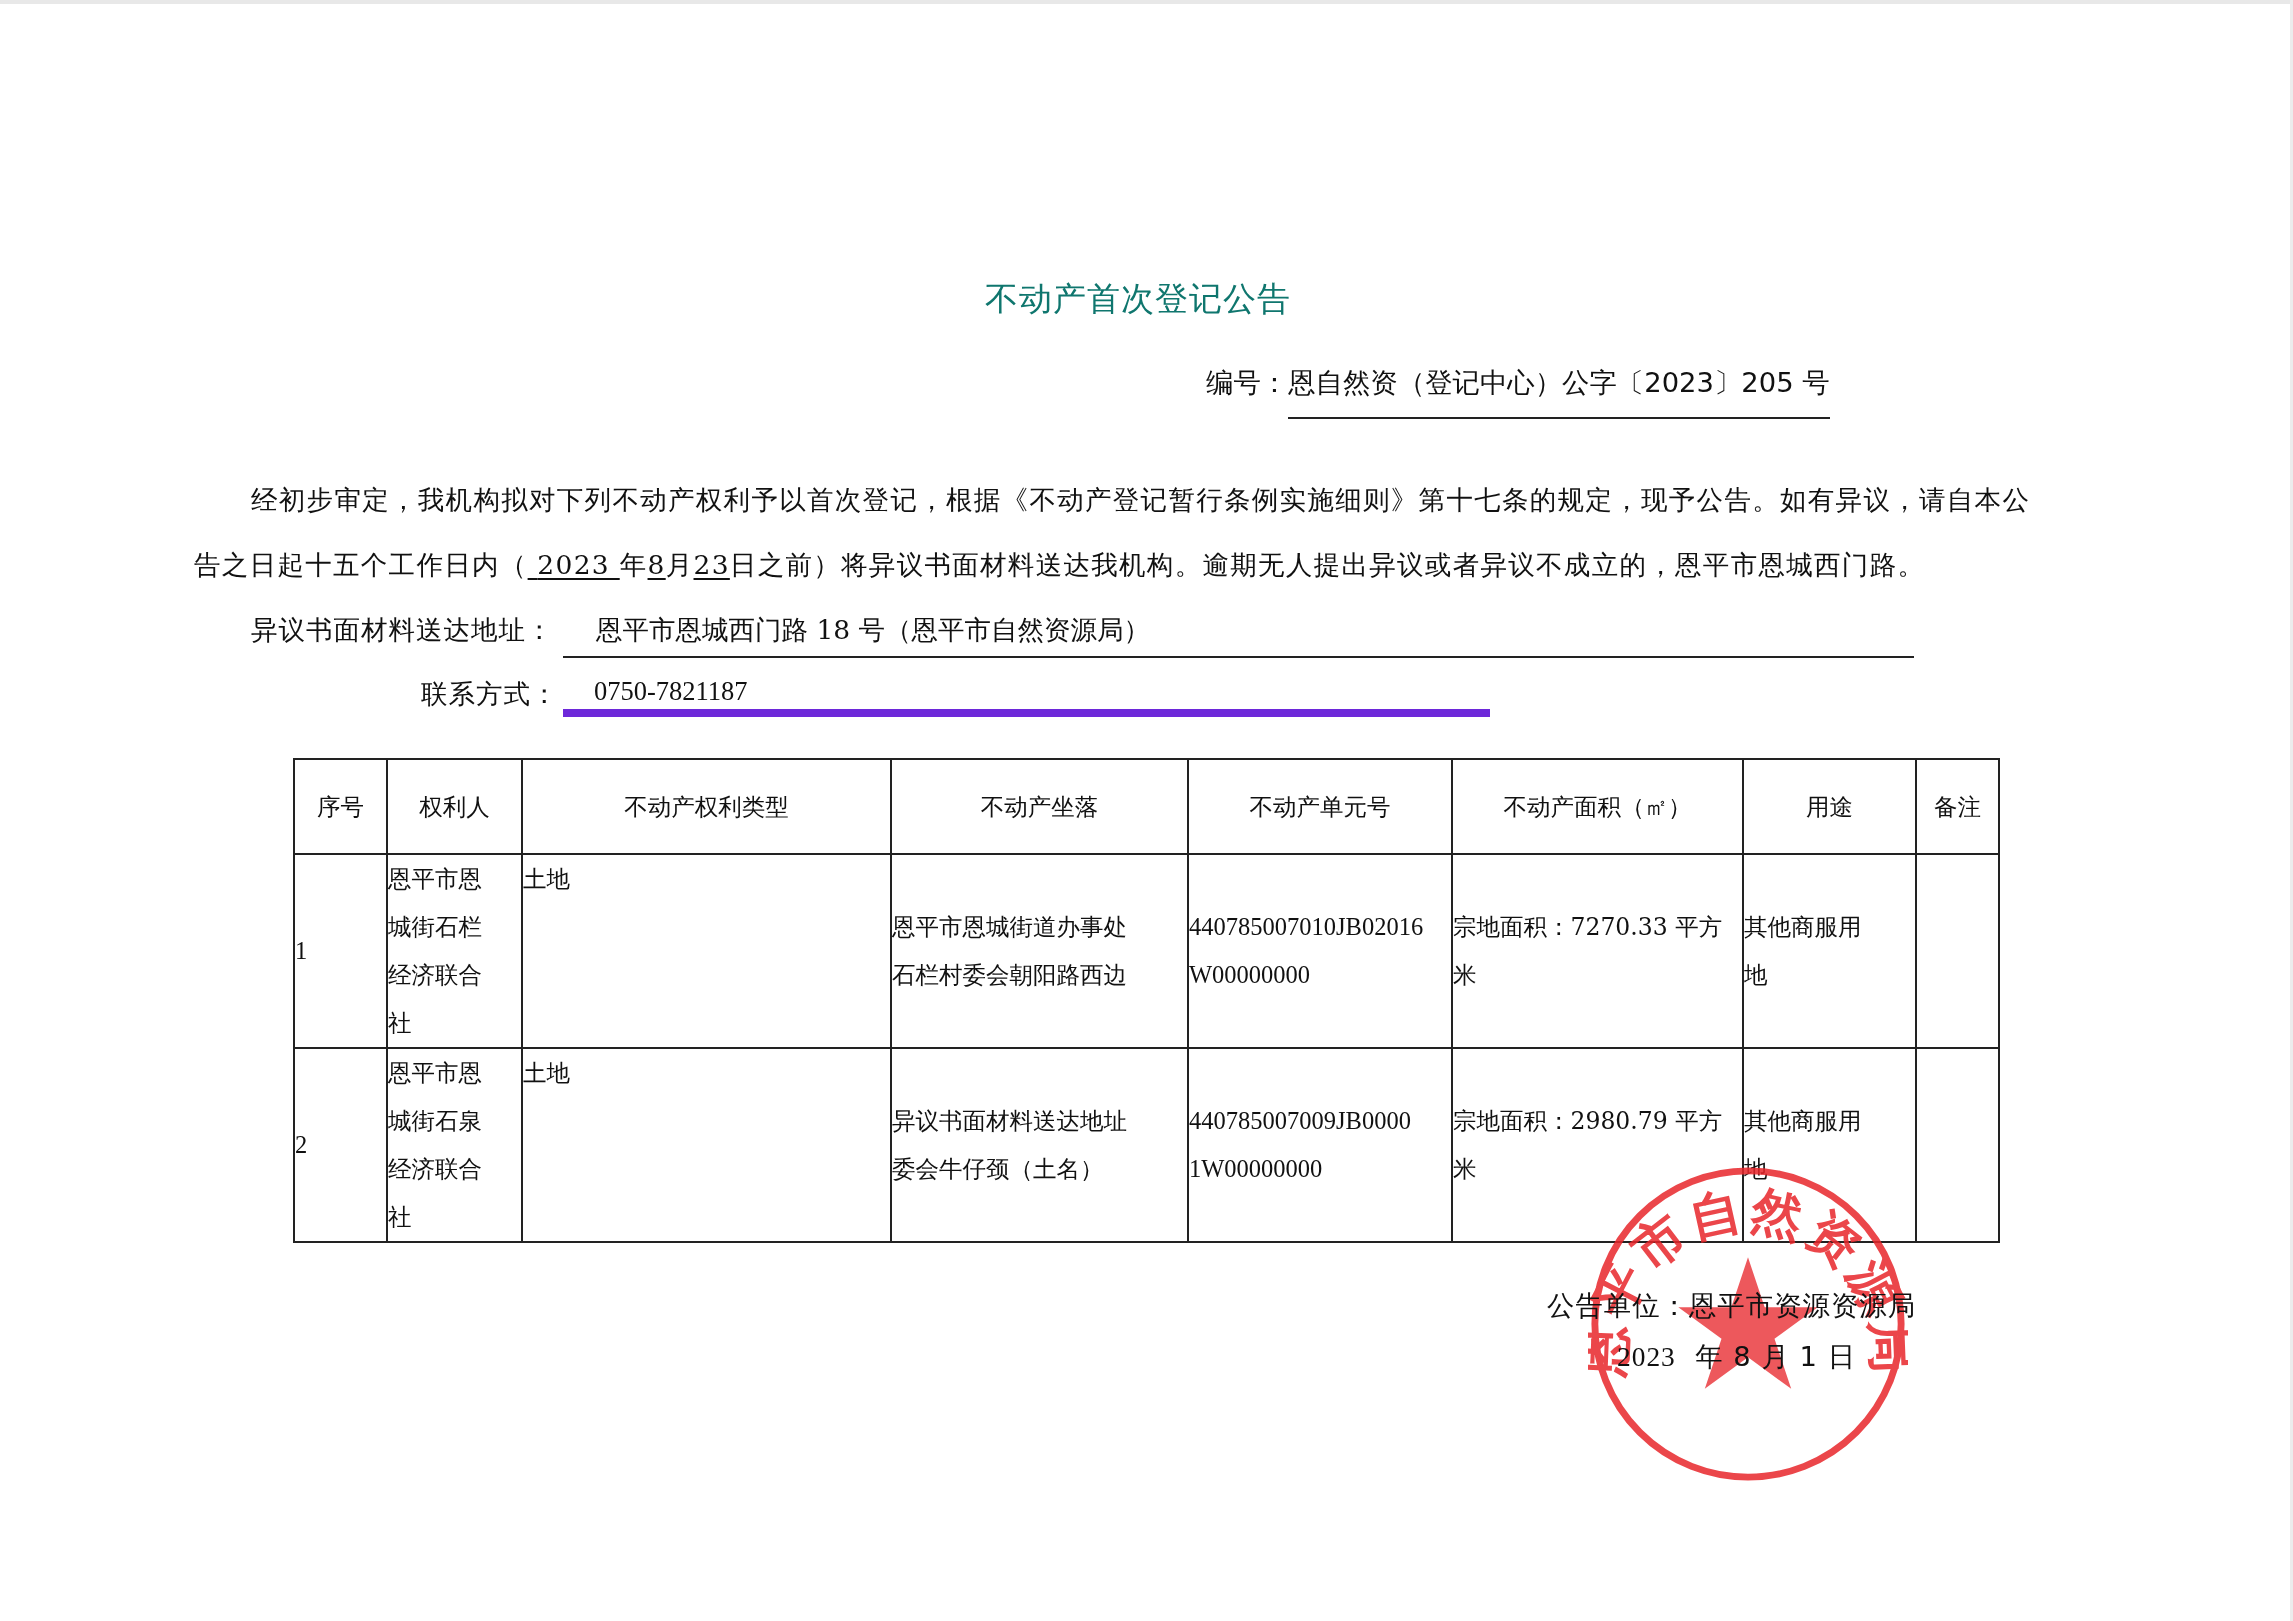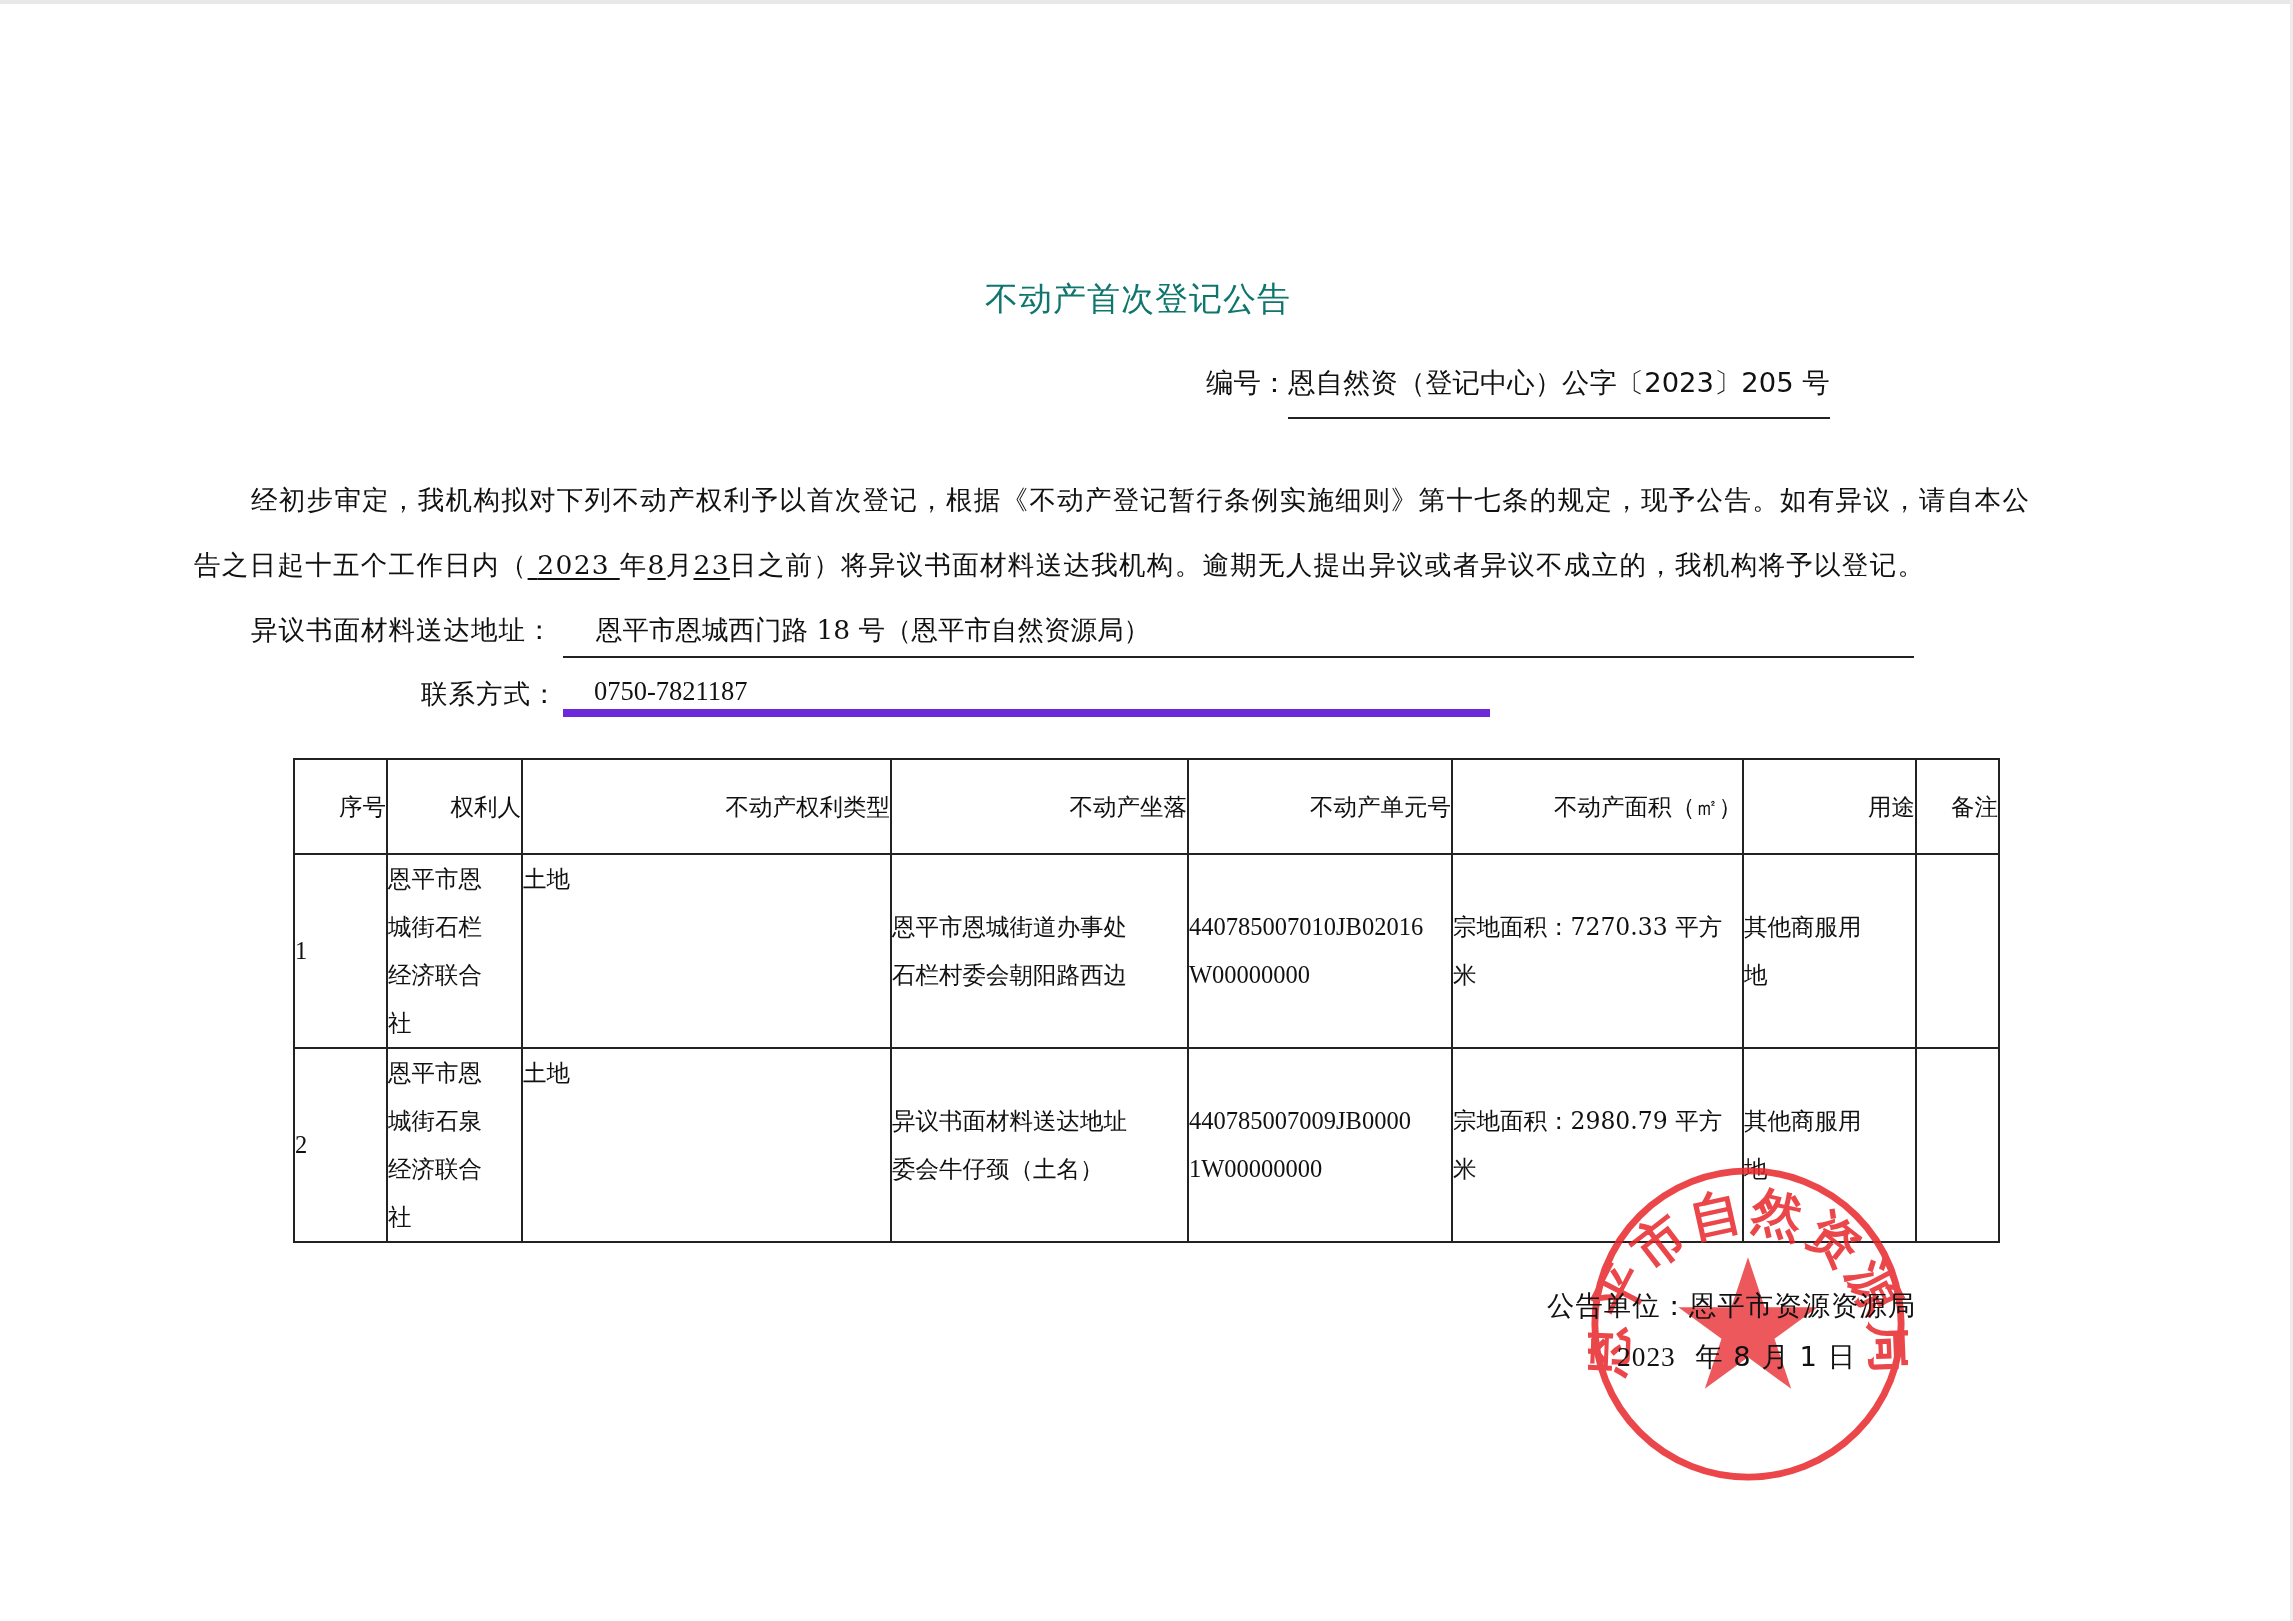--- a/index.html
+++ b/index.html
@@ -22,21 +22,21 @@
   .addr-val { left: 563px; top: 612px; width: 1351px; border-bottom: 2px solid #222; padding-left: 33px; box-sizing: border-box; padding-bottom: 8px; }
   .contact-label { left: 421px; top: 676px; letter-spacing: 1px; }
   .contact-val { left: 563px; top: 676px; width: 927px; border-bottom: 8px solid #6d28d9; padding-left: 31px; box-sizing: border-box; padding-bottom: 2px; font-family: "Liberation Serif", serif; }
   table.reg {
     position: absolute; left: 293px; top: 758px; width: 1705px;
     border-collapse: collapse; table-layout: fixed;
     font-family: "DejaVu Serif", "Liberation Serif", serif; font-size: 23.5px; color: #111;
   }
   table.reg td, table.reg th { border: 2px solid #222; padding: 0; }
   table.reg { border: 2.9px solid #111; }
-  table.reg th { font-weight: normal; height: 93px; text-align: right; vertical-align: middle; }
+  table.reg th { font-weight: normal; height: 93px; text-align: center; vertical-align: middle; }
   table.reg td { height: 191px; vertical-align: middle; line-height: 48px; }
   td.top { vertical-align: top !important; padding-top: 2px; }
   .nowrapnum { font-family: "Liberation Serif", serif; font-size: 24.5px; }
   .footer { font-family: "DejaVu Sans", "Liberation Sans", sans-serif; font-size: 27.4px; color: #111; z-index: 3; }
   .f1 { left: 1547px; top: 1288px; letter-spacing: 1px; }
   .f2 { left: 1617px; top: 1339px; letter-spacing: 1px; }
   .stamp { position: absolute; left: 1588px; top: 1164px; width: 320px; height: 320px; z-index: 2; pointer-events: none; opacity: 0.85; }
 </style>
 </head>
 <body>
@@ -46,21 +46,21 @@
 
 <div class="abs title">不动产首次登记公告</div>
 
 <div class="abs docno">
   <span>编号：</span><span class="u">恩自然资（登记中心）公字〔2023〕205 号</span>
 </div>
 
 <div class="abs para p1">经初步审定，我机构拟对下列不动产权利予以首次登记，根据《不动产登记暂行条例实施细则》第十七条的规定，现予公告。如有异议，请自本公</div>
 
 <div class="abs para p2">
-  <span>告之日起十五个工作日内（</span><span class="u">&nbsp;<span>2023</span>&nbsp;</span><span>年</span><span class="u">8</span><span>月</span><span class="u">23</span><span>日之前）将异议书面材料送达我机构。逾期无人提出异议或者异议不成立的，我机构将予以登记。</span>
+  <span>告之日起十五个工作日内（</span><span class="u">&nbsp;<span>2023</span>&nbsp;</span><span>年</span><span class="u">8</span><span>月</span><span class="u">23</span><span>日之前）将异议书面材料送达我机构。逾期无人提出异议或者异议不成立的，恩平市恩城西门路。</span>
 </div>
 
 <div class="abs para addr-label">异议书面材料送达地址：</div>
 <div class="abs para addr-val">恩平市恩城西门路 18 号（恩平市自然资源局）</div>
 
 <div class="abs para contact-label">联系方式：</div>
 <div class="abs para contact-val">0750-7821187</div>
 
 <table class="reg">
   <colgroup>

